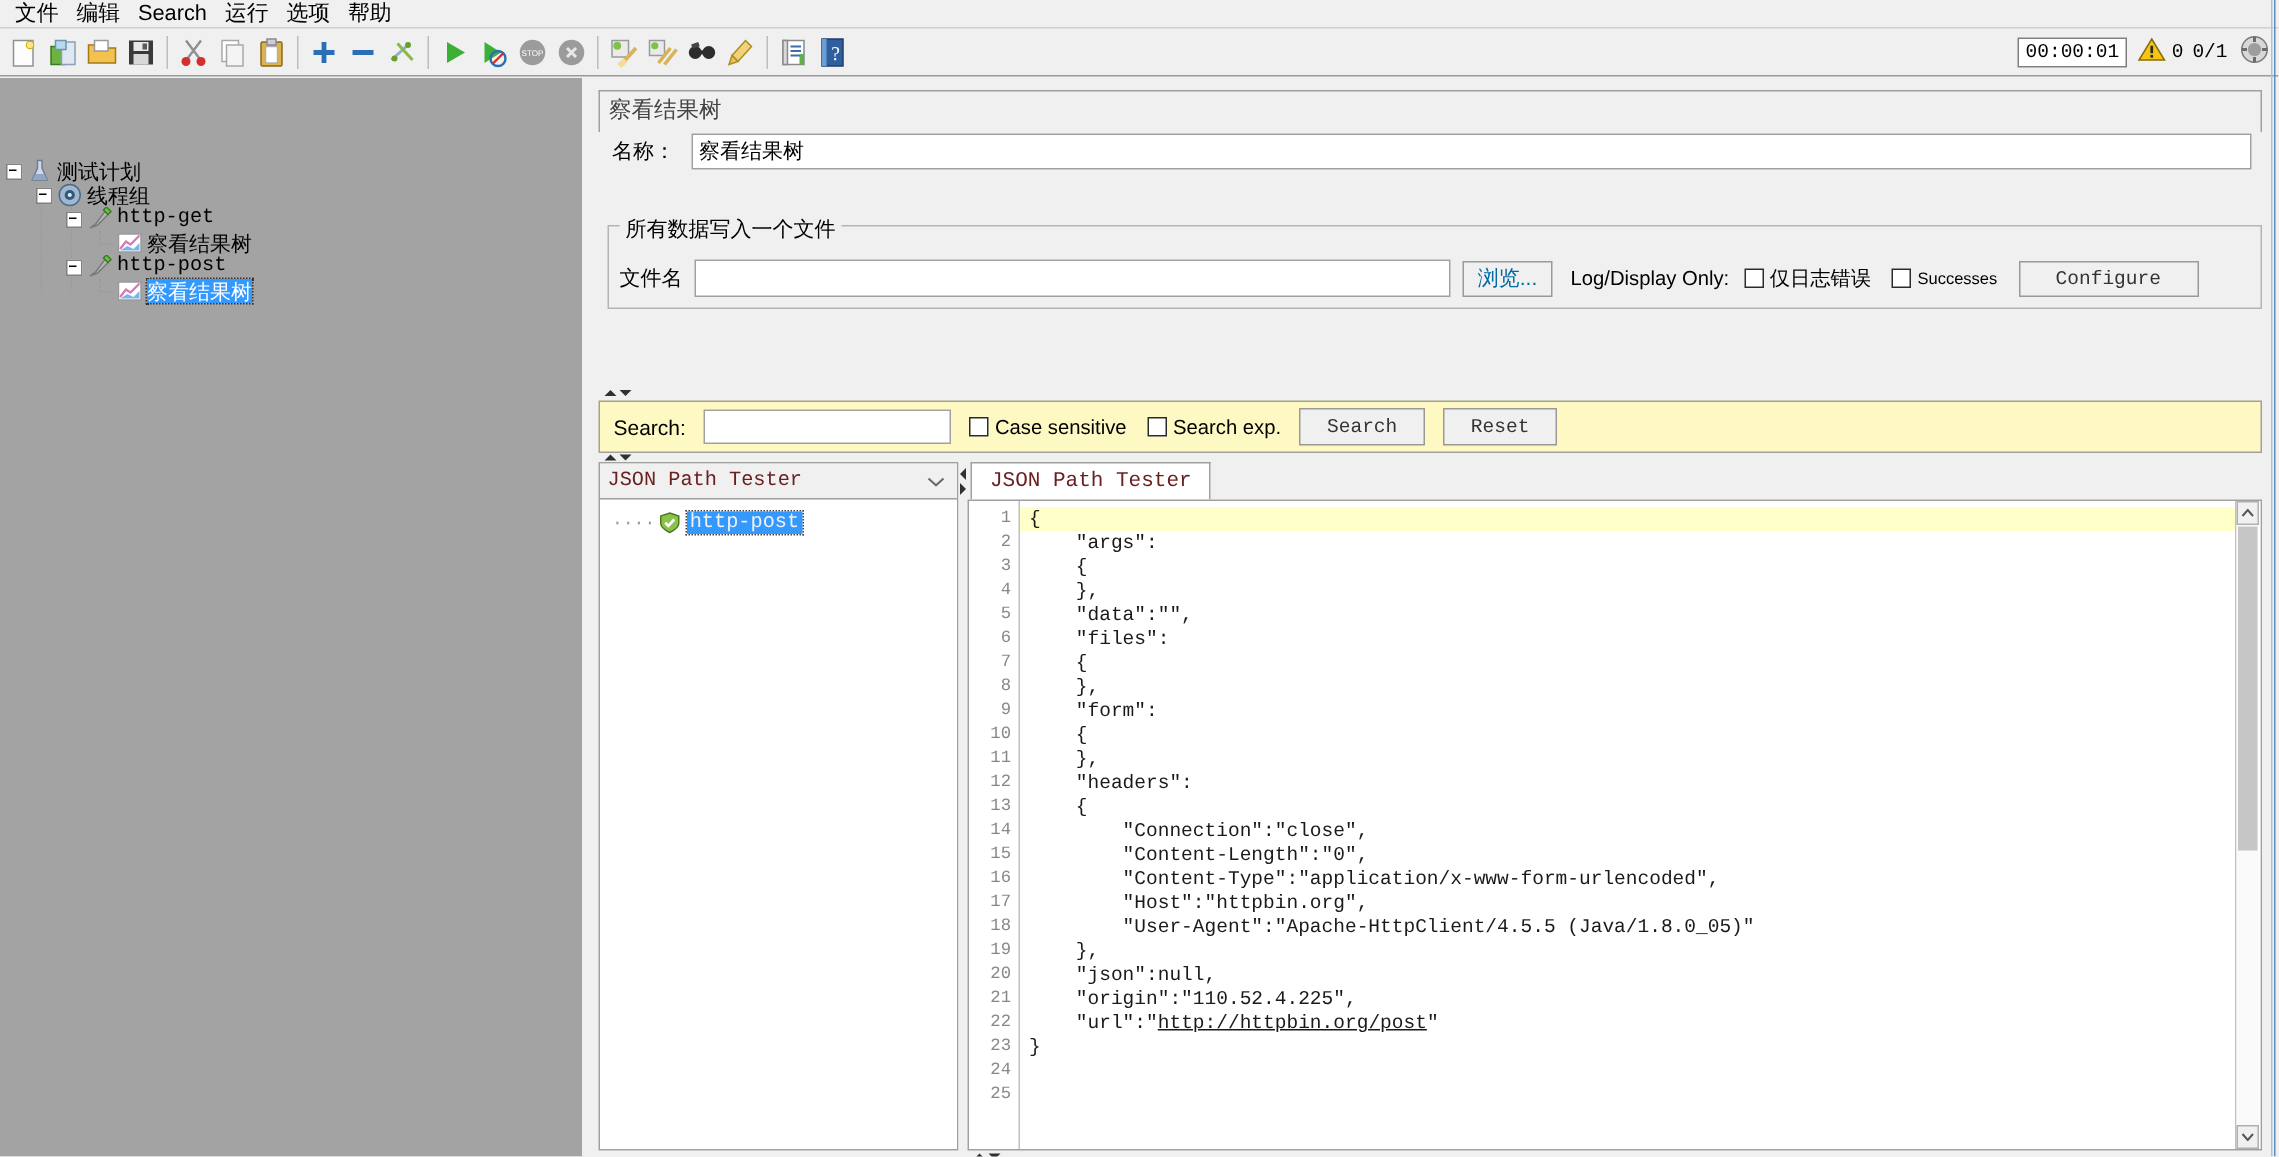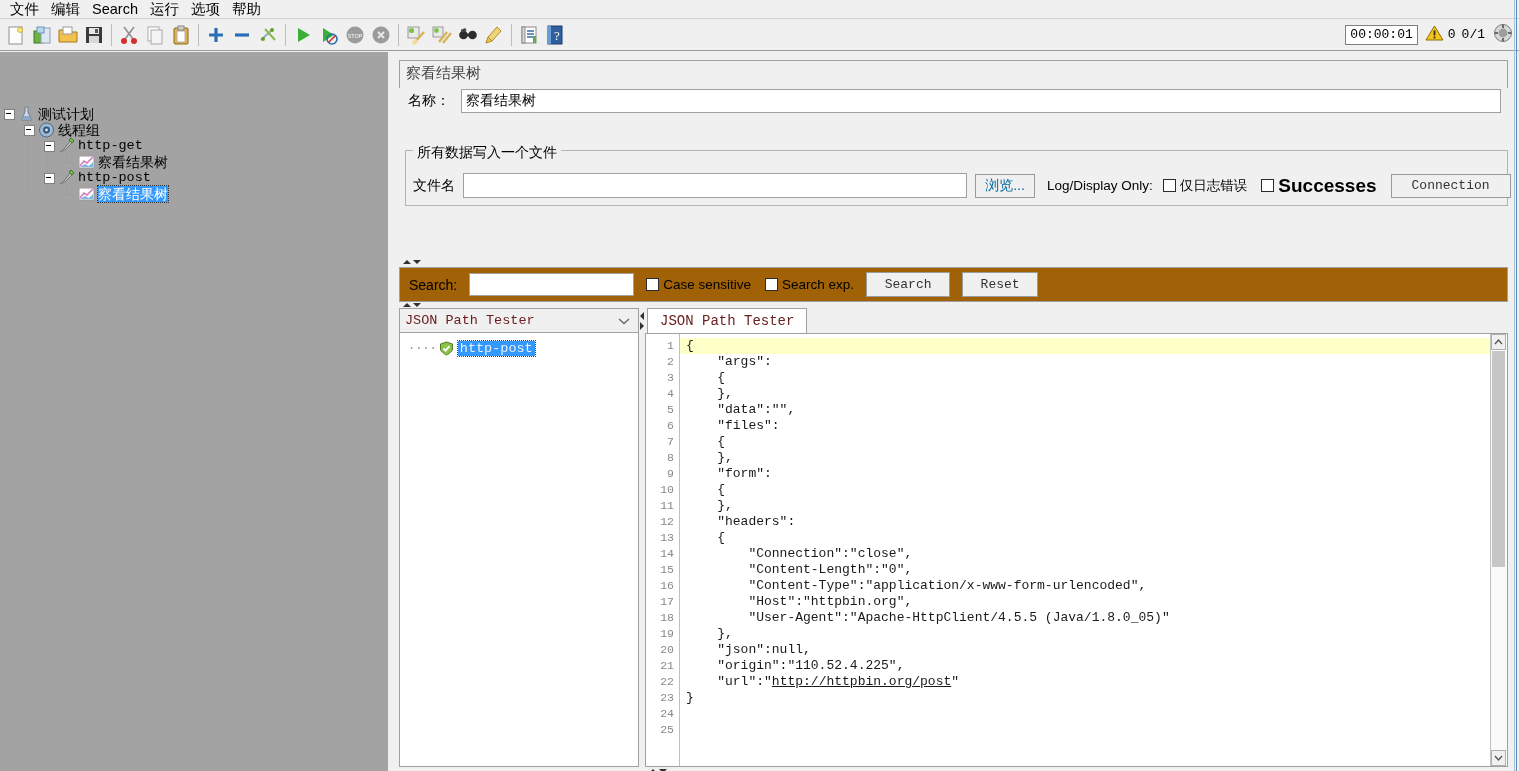--- a/index.html
+++ b/index.html
@@ -99,21 +99,21 @@
   .btn.sans{font-family:"Liberation Sans",sans-serif;font-size:14px;color:#0369a1;}
   .cbx{
     width:13px;height:13px;border:1px solid #2b2b2b;background:#fff;
     box-sizing:border-box;flex:none;
   }
   .cbl{font-size:13.5px;font-family:"Liberation Sans",sans-serif;margin-left:4px;white-space:nowrap;}
 
   
   .searchbar{
     position:absolute;left:4px;top:215px;width:1109px;height:35px;
-    border:1px solid #a0a0a0;background:#a16207;box-sizing:border-box;
+    border:1px solid #a0a0a0;background:#fef9c3;box-sizing:border-box;
   }
 
   
   .resultstreePanel{
     position:absolute;left:4px;top:256px;width:240px;height:459px;
     background:#fff;border:1px solid #a0a0a0;box-sizing:border-box;overflow:hidden;
   }
   .combo{
     position:absolute;left:0;top:0;width:238px;height:24px;
     background:#f0f0f0;border-bottom:1px solid #a0a0a0;box-sizing:border-box;
@@ -481,22 +481,22 @@
     <span class="grouptitle" style="left:18px;top:92px;">所有数据写入一个文件</span>
 
     <div class="fieldrow" style="left:18px;top:120px;height:27px;">
       <span class="flabel" style="width:50px;">文件名</span>
       <input class="textinput" style="width: 504px; height: 25px;" value="">
       <div class="btn sans" style="width:60px;height:24px;margin-left:8px;">浏览...</div>
       <span class="flabel mono" style="margin-left:12px;font-size:13.5px;">Log/Display Only:</span>
       <span class="cbx" style="margin-left:10px;"></span>
       <span class="cbl">仅日志错误</span>
       <span class="cbx" style="margin-left:14px;"></span>
-      <span class="cbl mono" style="font-size:19px;font-weight:bold;">Successes</span>
-      <div class="btn" style="width:120px;height:24px;margin-left:14px;">Connection</div>
+      <span class="cbl mono" style="font-size:11px;">Successes</span>
+      <div class="btn" style="width:120px;height:24px;margin-left:14px;">Configure</div>
     </div>
 
     <div class="hsplit" style="left:4px;top:207px;width:1109px;">
       <svg width="22" height="7" viewBox="0 0 22 7" style="position:absolute;left:2px;top:0;">
         <path d="M2 5 L6 1 L10 5 Z" fill="#303030"></path>
         <path d="M12 1 L16 5 L20 1 Z" fill="#303030"></path>
       </svg>
     </div>
 
     <div class="searchbar">

